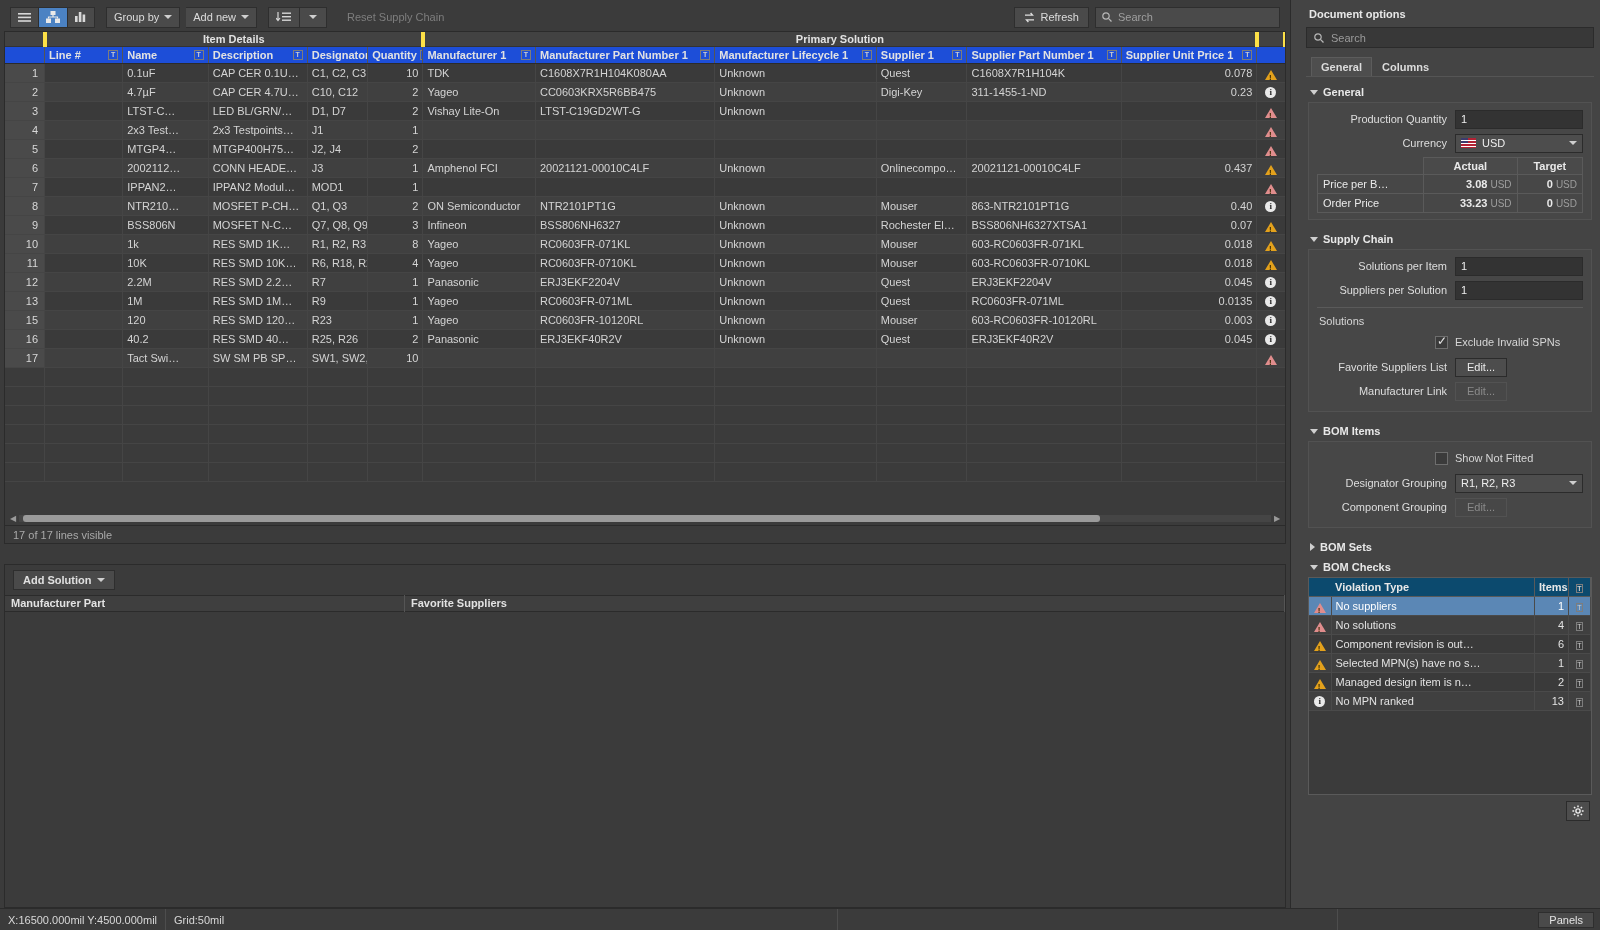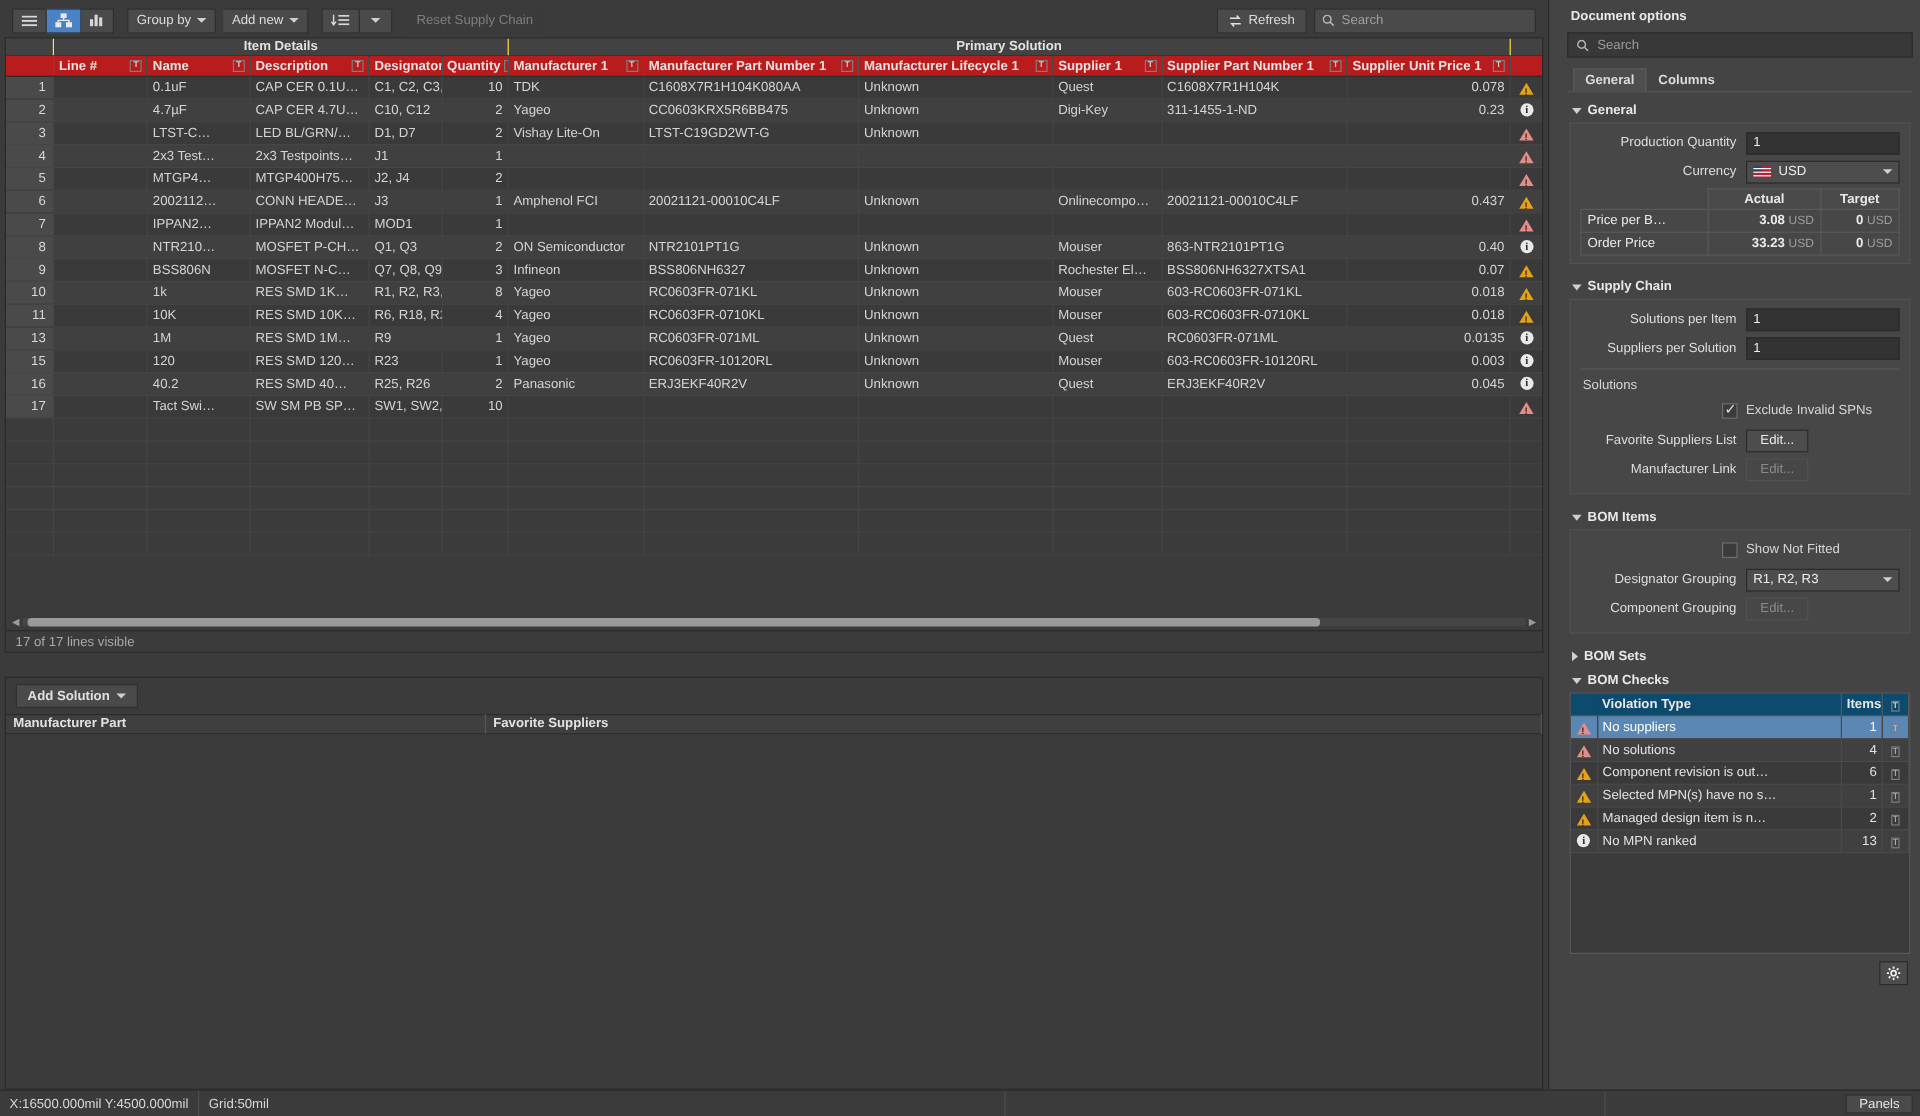--- a/index.html
+++ b/index.html
@@ -50,25 +50,25 @@
   .grid-wrap {
     flex:none; height:495px; background:#3b3b3b;
     border:1px solid #2b2b2b; display:flex; flex-direction:column;
     position:relative; overflow:hidden;
   }
   table.grid { border-collapse:collapse; width:1282px; table-layout:fixed; }
   table.grid td, table.grid th { overflow:hidden; white-space:nowrap; }
 
   .grouphdr th {
     height:14px; background:#424242; color:#e2e2e2; font-size:11px;
-    font-weight:700; border-right:1px solid #fde047; border-bottom:1px solid #333;
+    font-weight:700; border-right:4px solid #fde047; border-bottom:1px solid #333;
     text-align:center;
   }
   .colhdr th {
-    height:17px; background:#b91c1c; color:#e2e2e2; font-size:11px; font-weight:700;
+    height:17px; background:#1d4ed8; color:#e2e2e2; font-size:11px; font-weight:700;
     border-right:1px solid #555; border-bottom:1px solid #2b2b2b;
     text-align:left; padding:0 4px; position:relative;margin-left:40px;
   }
   .colhdr th .hdr-in { display:flex; align-items:center; justify-content:space-between; gap:3px; }
   .filt {
     width:10px;height:10px; border:1px solid #7d7d7d; color:#cfcfcf;
     font-size:7px; line-height:8px; text-align:center; flex:none;
   }
   tbody tr { height:19px; }
   tbody td {
@@ -548,20 +548,35 @@
                 <td>RES SMD 10K…</td>
                 <td>R6, R18, R20,…</td>
                 <td class="num">4</td>
                 <td>Yageo</td>
                 <td>RC0603FR-0710KL</td>
                 <td>Unknown</td>
                 <td>Mouser</td>
                 <td>603-RC0603FR-0710KL</td>
                 <td class="num">0.018</td>
                 <td class="icn"><span class="ico ico-warn-amber"></span></td>
+              </tr>
+              <tr>
+                <td class="linenum">12</td>
+                <td></td>
+                <td>2.2M</td>
+                <td>RES SMD 2.2…</td>
+                <td>R7</td>
+                <td class="num">1</td>
+                <td>Panasonic</td>
+                <td>ERJ3EKF2204V</td>
+                <td>Unknown</td>
+                <td>Quest</td>
+                <td>ERJ3EKF2204V</td>
+                <td class="num">0.045</td>
+                <td class="icn"><span class="ico ico-info">i</span></td>
               </tr>
               <tr>
                 <td class="linenum">13</td>
                 <td></td>
                 <td>1M</td>
                 <td>RES SMD 1M…</td>
                 <td>R9</td>
                 <td class="num">1</td>
                 <td>Yageo</td>
                 <td>RC0603FR-071ML</td>

